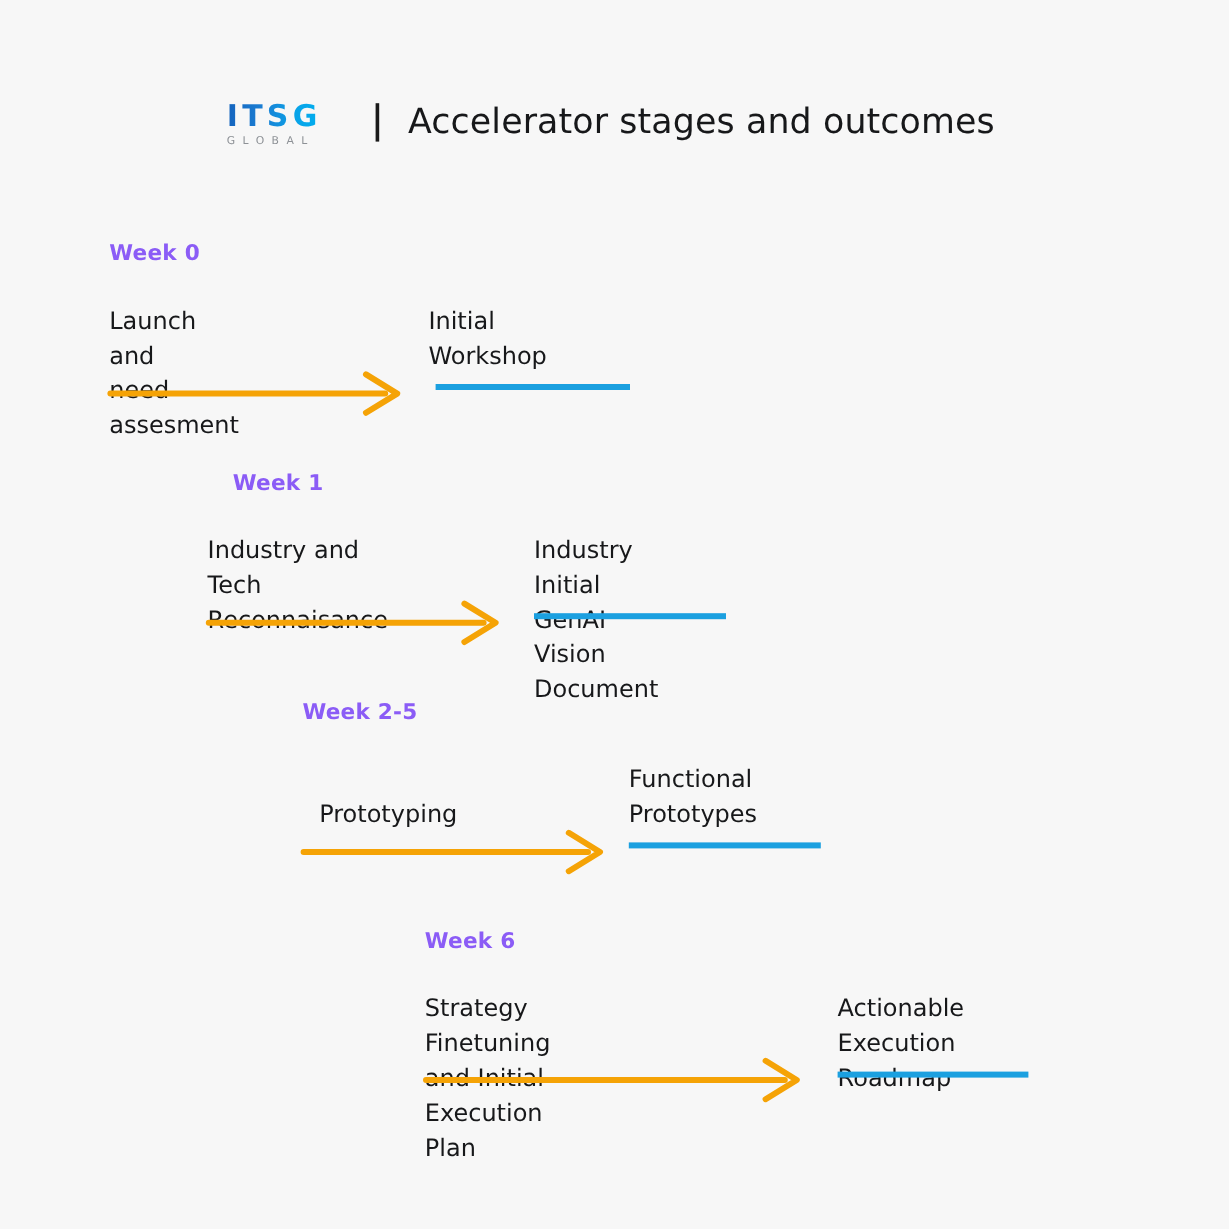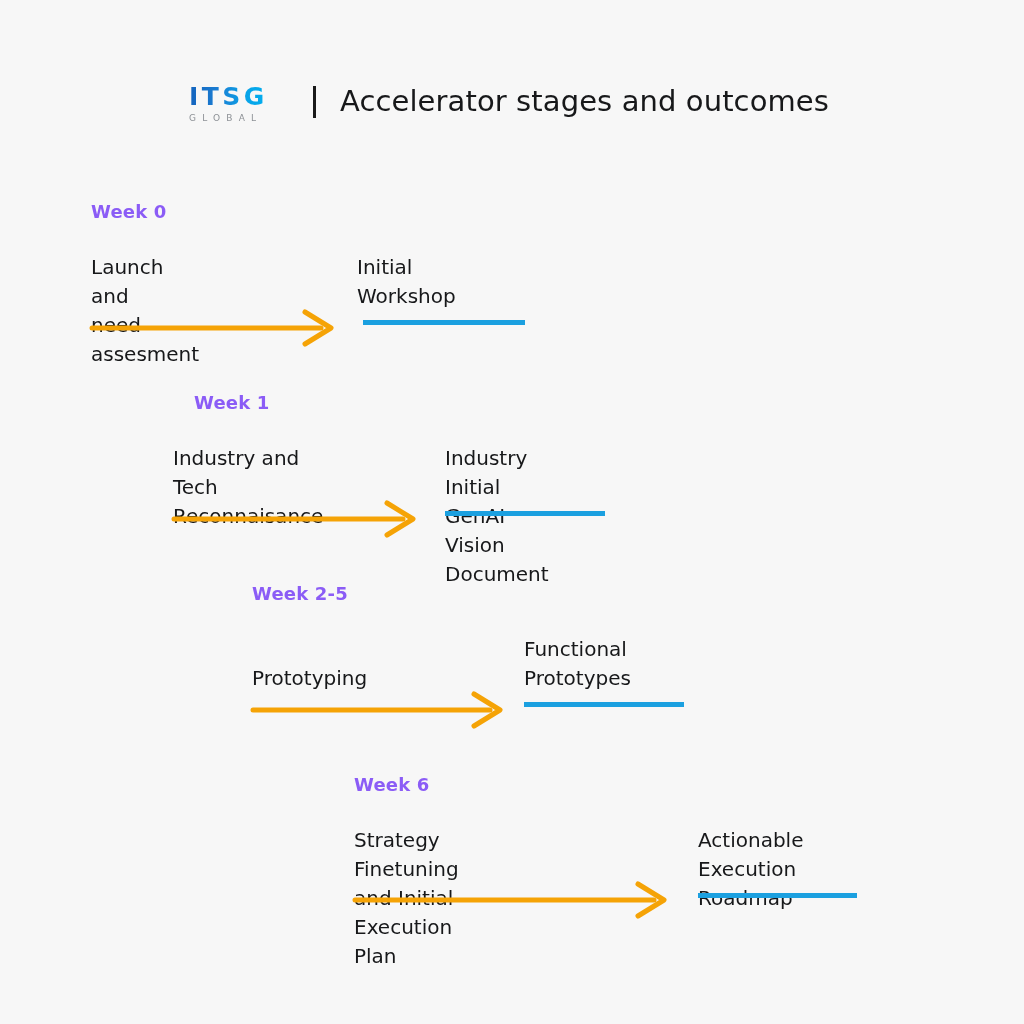--- a/index.html
+++ b/index.html
@@ -155,21 +155,21 @@
       <path d="M1 20 H230" stroke="#f5a306" stroke-width="5" stroke-linecap="round" fill="none"></path>
       <path d="M214 4 L240 20 L214 36" stroke="#f5a306" stroke-width="5" stroke-linecap="round" stroke-linejoin="round" fill="none"></path>
     </svg>
     <div class="outcome" style="left:445px; top:444px;">Industry Initial GenAI
 Vision Document</div>
     <div class="underline" style="left:445px; top:511px; width:160px;"></div>
   </div>
 
   <div class="stage">
     <div class="week-label" style="left:252px; top:585px;">Week 2-5</div>
-    <div class="activity" style="left:252px; top:664px;">Prototyping</div>
+    <div class="activity" style="left:266px; top:664px;">Prototyping</div>
     <svg class="arrow" style="left:252px; top:690px;" width="260" height="40" viewBox="0 0 260 40">
       <path d="M1 20 H238" stroke="#f5a306" stroke-width="5" stroke-linecap="round" fill="none"></path>
       <path d="M222 4 L248 20 L222 36" stroke="#f5a306" stroke-width="5" stroke-linecap="round" stroke-linejoin="round" fill="none"></path>
     </svg>
     <div class="outcome" style="left:524px; top:635px;">Functional
 Prototypes</div>
     <div class="underline" style="left:524px; top:702px; width:160px;"></div>
   </div>
 
   <div class="stage">

